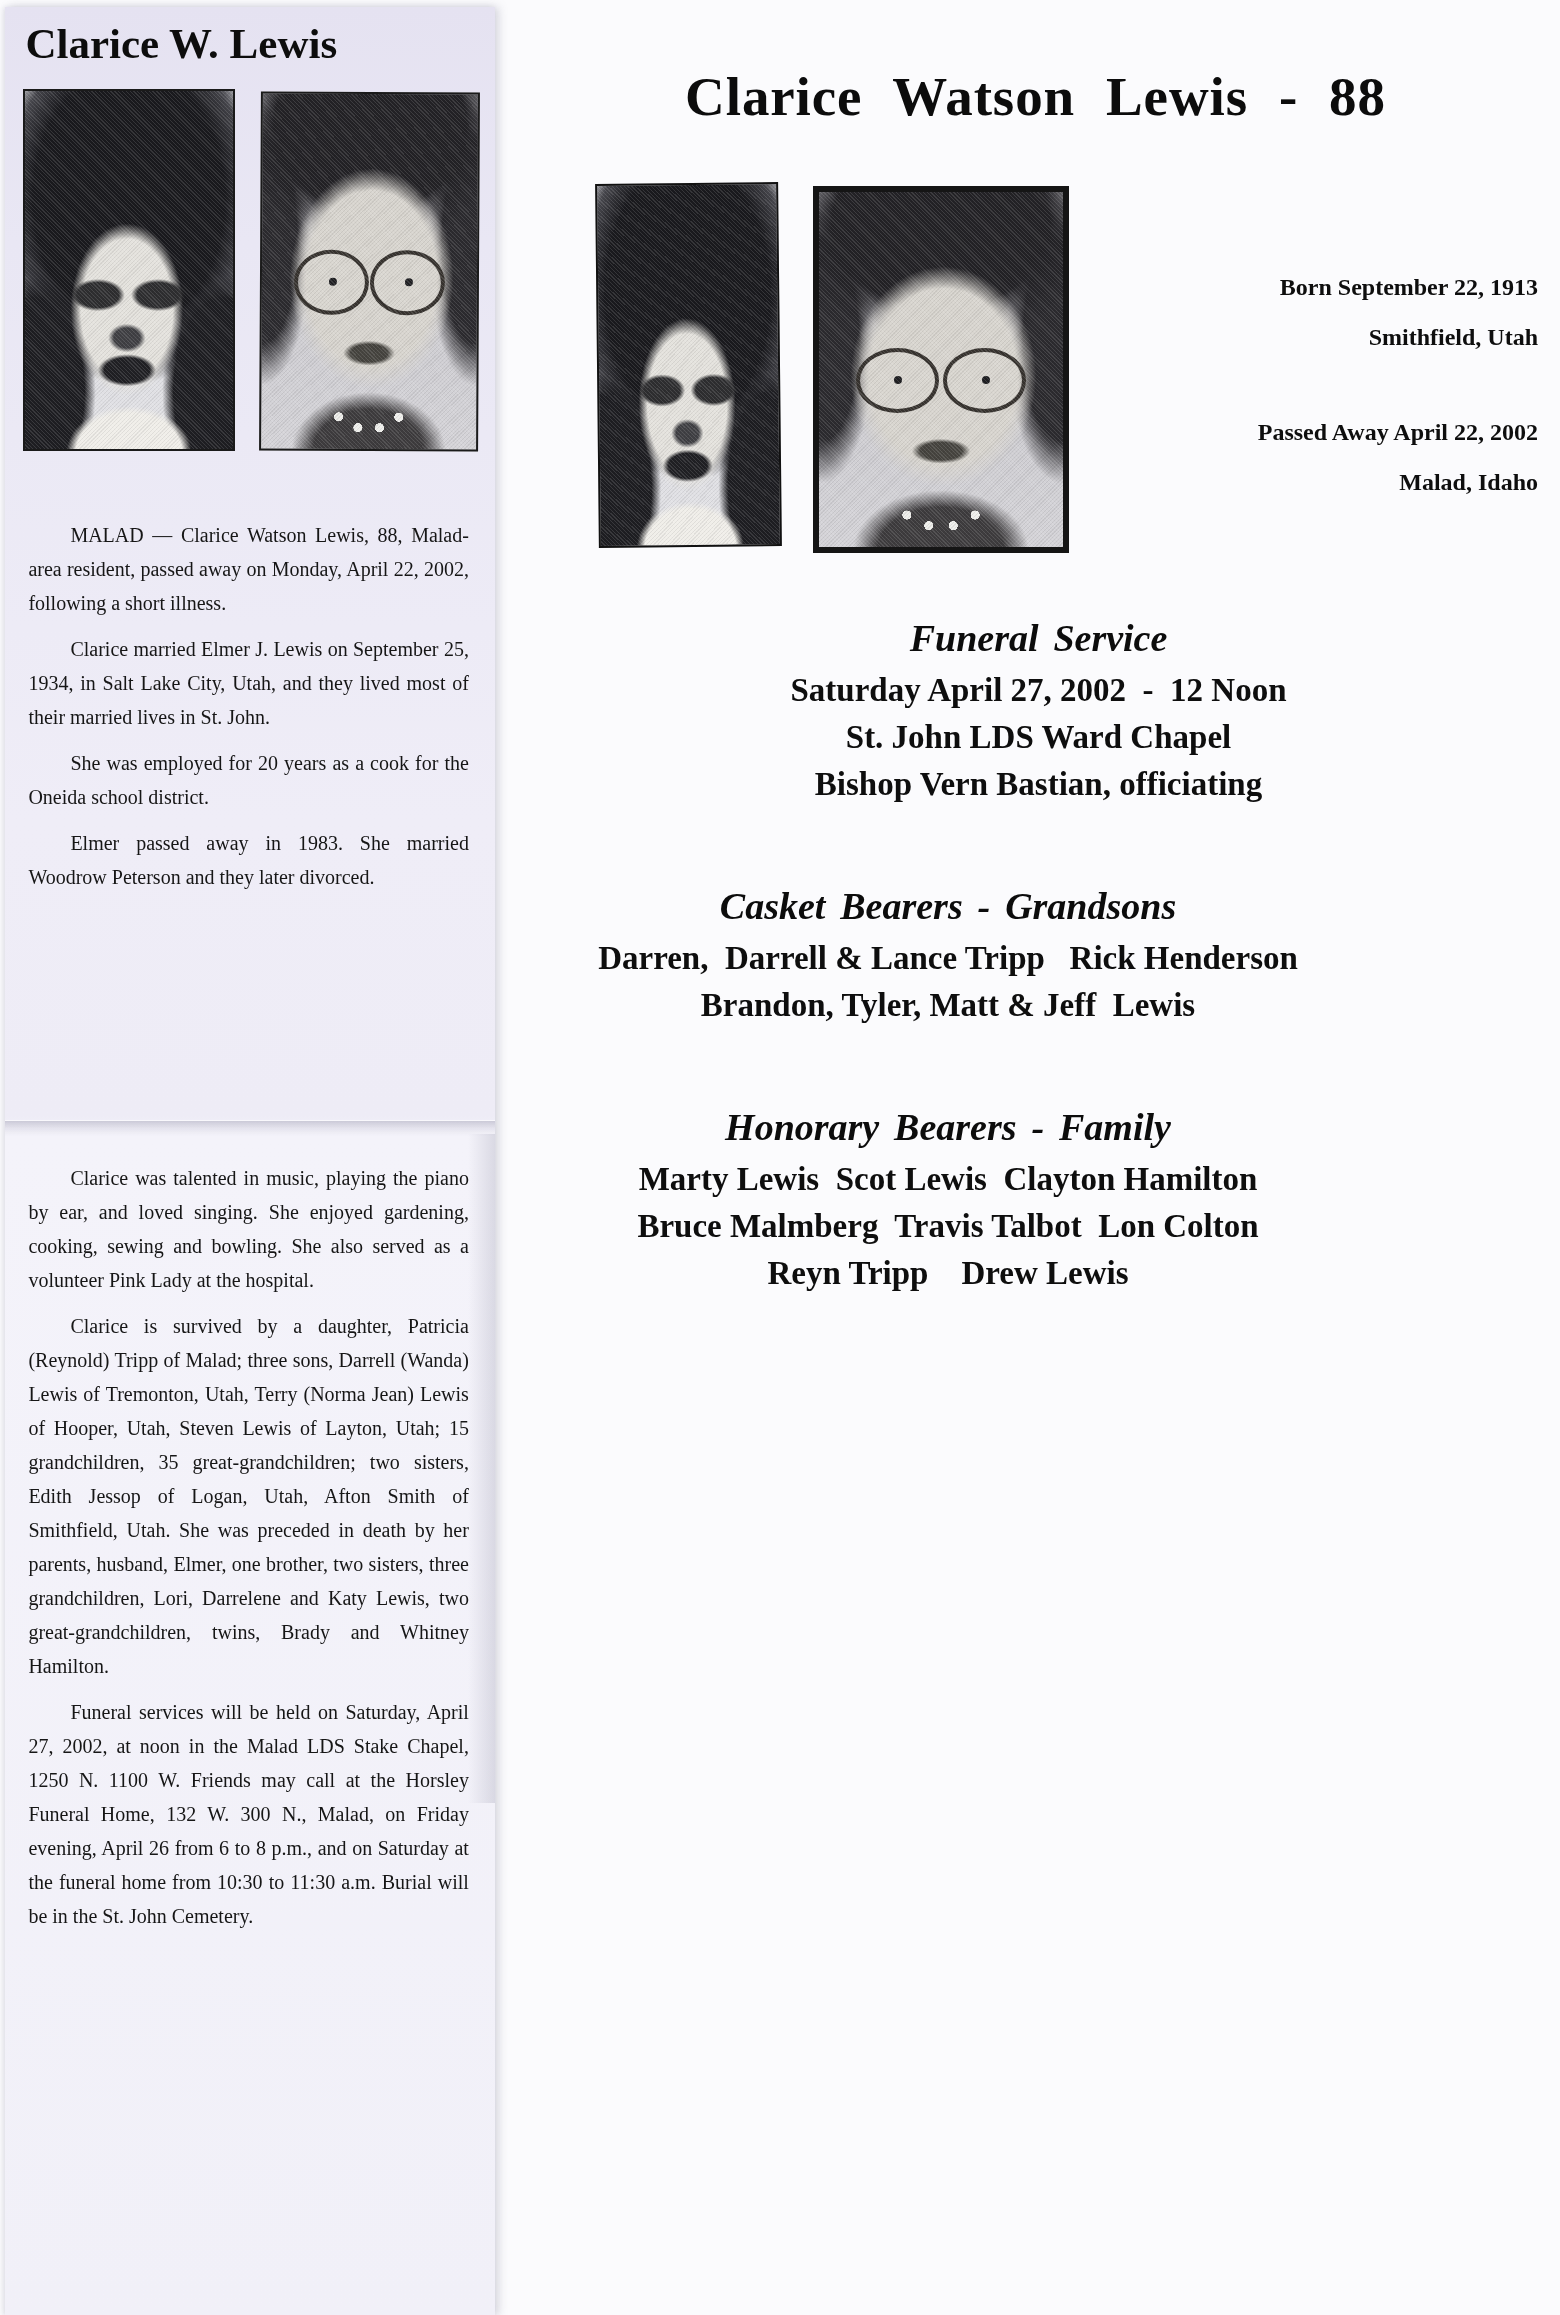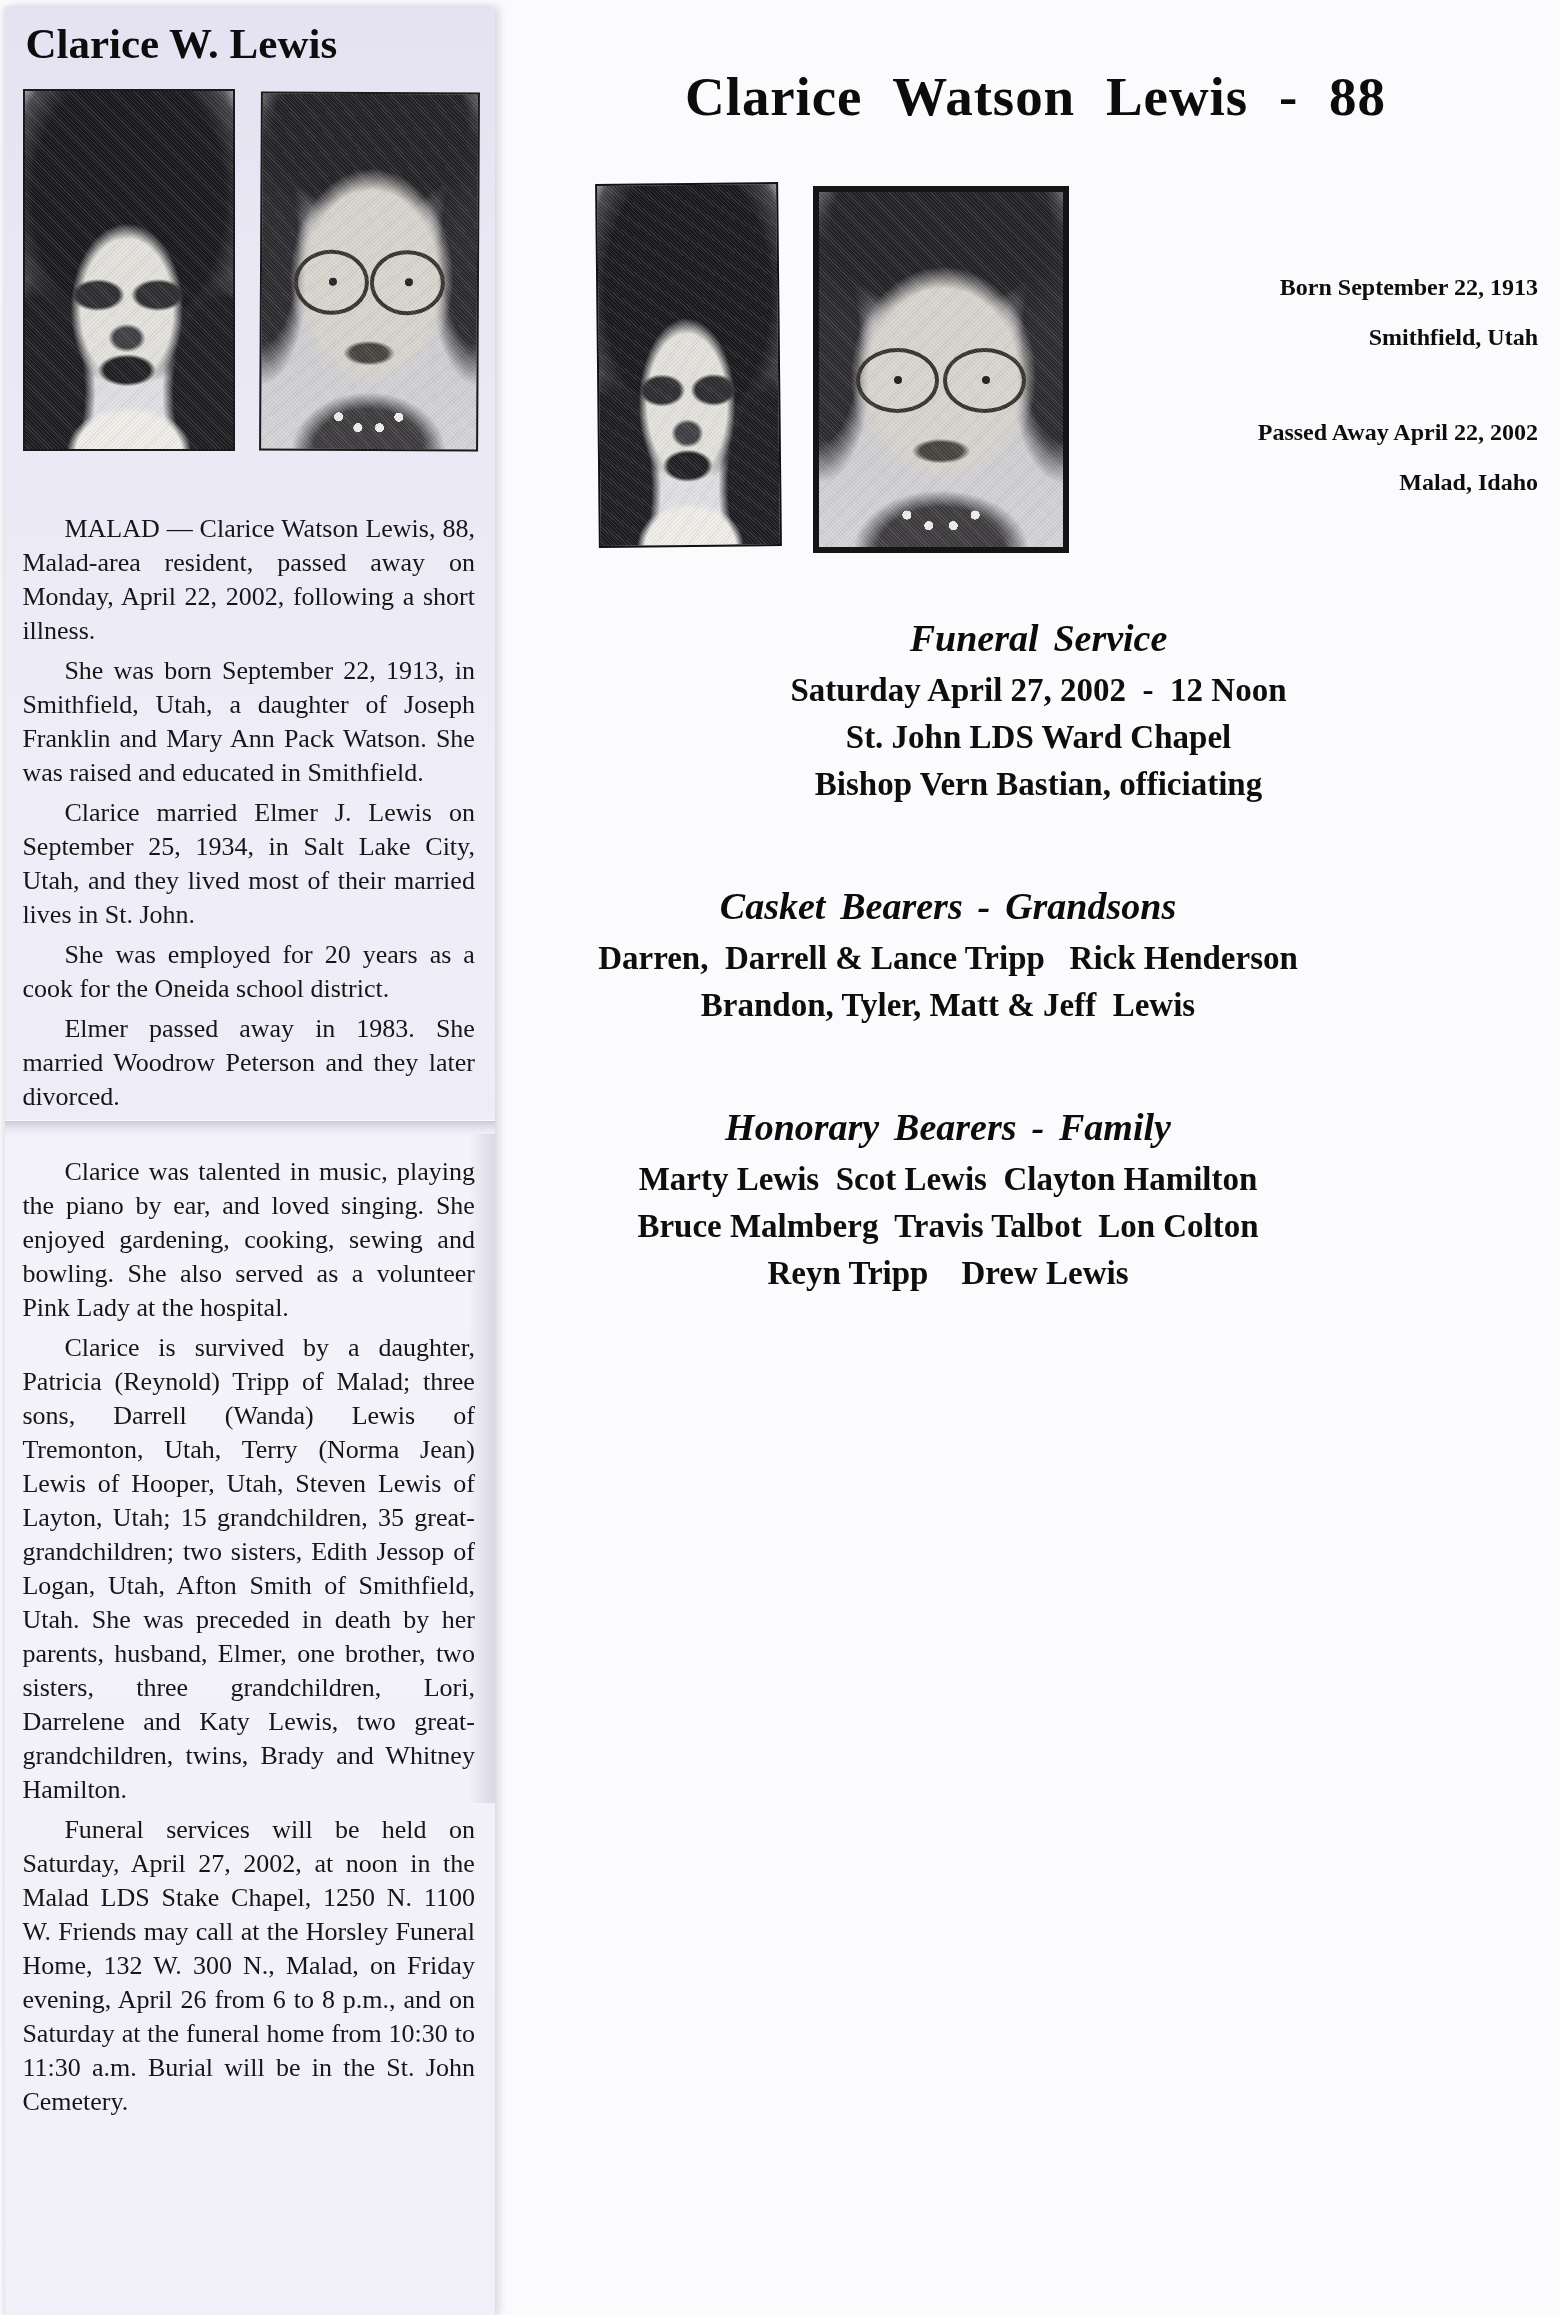--- a/index.html
+++ b/index.html
@@ -20,22 +20,22 @@
     margin:12.7px 0 0 20px;font-size:43px;font-weight:bold;color:#0d0d0d;
     line-height:1.1;letter-spacing:0;
   }
   .clip-photos{display:flex;margin:22px 0 0 18px;}
   .clip-p1{width:208px;height:358px;border:2.7px solid #1a1a1a;}
   .clip-p2{width:215px;height:355px;border:2.7px solid #1a1a1a;margin-left:25px;margin-top:2.7px;transform:rotate(.3deg);}
 
   .clip-text-1{position:absolute;left:11px;right:14.5px;top:499px;height:612px;overflow:hidden;}
   .clip-text-2{position:absolute;left:11px;right:14.5px;top:1142px;bottom:0;overflow:hidden;}
   .clip-text-1 p,.clip-text-2 p{
-    margin:6px;text-indent:42px;text-align:justify;
-    font-size:26px;line-height:34px;color:#161616;
+    margin:12px;text-indent:42px;text-align:justify;
+    font-size:20px;line-height:34px;color:#161616;
   }
 
   .seam{
     position:absolute;left:0;right:0;top:1113px;height:14.5px;
     background:linear-gradient(180deg,rgba(120,120,145,.30) 0%,rgba(120,120,145,.10) 50%,rgba(120,120,145,0) 100%);
     border-top:1.8px solid rgba(255,255,255,.65);
   }
   .smear{
     position:absolute;right:0;top:1127px;width:27px;height:669px;
     background:linear-gradient(90deg,rgba(150,150,170,0) 0%,rgba(150,150,170,.28) 100%);
@@ -124,21 +124,20 @@
   <div class="clip-photos">
     <div class="photo young clip-p1"></div>
     <div class="photo elder clip-p2">
       <div class="glasses gl-left"></div>
       <div class="glasses gl-right"></div>
     </div>
   </div>
 
   <div class="clip-text-1">
     <p>MALAD — Clarice Watson Lewis, 88, Malad-area resident, passed away on Monday, April 22, 2002, following a short illness.</p>
-    <p>She was born September 22, 1913, in Smithfield, Utah, a daughter of Joseph Franklin and Mary Ann Pack Watson. She was raised and educated in Smithfield.</p>
     <p>Clarice married Elmer J. Lewis on September 25, 1934, in Salt Lake City, Utah, and they lived most of their married lives in St. John.</p>
     <p>She was employed for 20 years as a cook for the Oneida school district.</p>
     <p>Elmer passed away in 1983. She married Woodrow Peterson and they later divorced.</p>
   </div>
 
   <div class="seam"></div>
   <div class="smear"></div>
 
   <div class="clip-text-2">
     <p>Clarice was talented in music, playing the piano by ear, and loved singing. She enjoyed gardening, cooking, sewing and bowling. She also served as a volunteer Pink Lady at the hospital.</p>

